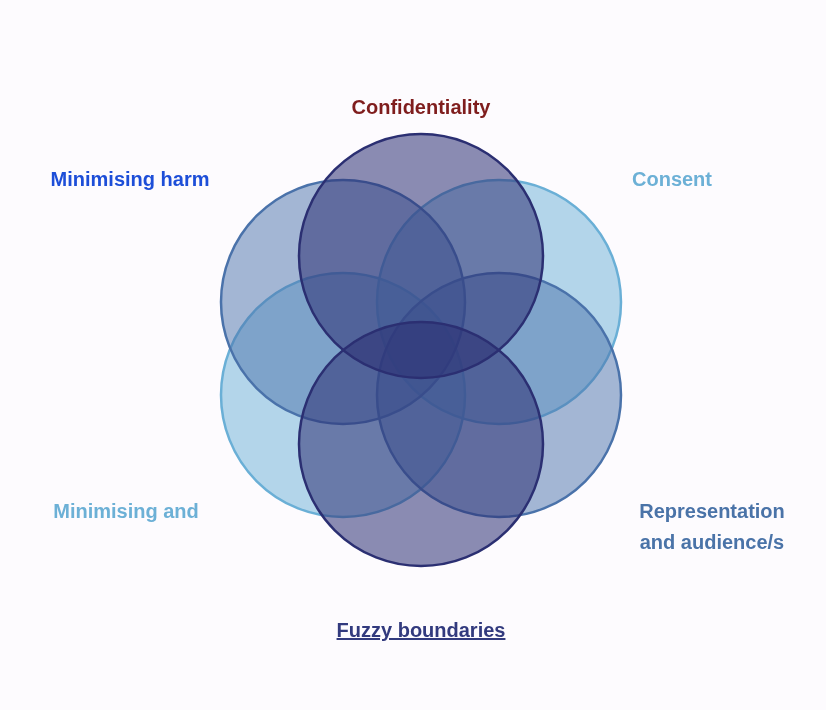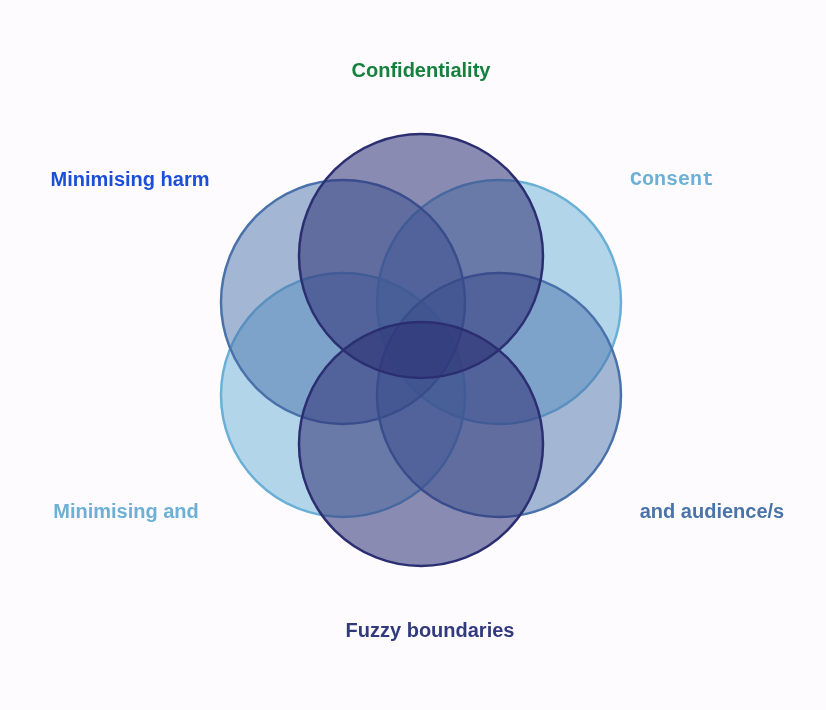--- a/index.html
+++ b/index.html
@@ -28,46 +28,47 @@
     line-height: 31px;
     text-align: center;
     white-space: nowrap;
   }
   .label span { display: block; }
   #lbl-confidentiality { left: 321px; top: 55px;  width: 200px; }
   #lbl-minimising      { left: 30px;  top: 164px; width: 200px; }
   #lbl-consent         { left: 592px; top: 164px; width: 160px; }
   #lbl-authorship      { left: 26px;  top: 496px; width: 200px; }
   #lbl-representation  { left: 612px; top: 496px; width: 200px; }
-  #lbl-fuzzy           { left: 314px; top: 615px; width: 232px; }
+  #lbl-fuzzy           { left: 305px; top: 615px; width: 232px; text-decoration: underline; }
 </style>
 </head>
 <body>
 
 <svg id="venn" xmlns="http://www.w3.org/2000/svg" viewBox="0 0 826 710">
   <g id="circles">
       <circle cx="499" cy="302" r="122" fill="#6aafd6" fill-opacity="0.5" stroke="#6aafd6" stroke-width="2.5"></circle>
       <circle cx="343" cy="395" r="122" fill="#6aafd6" fill-opacity="0.5" stroke="#6aafd6" stroke-width="2.5"></circle>
       <circle cx="343" cy="302" r="122" fill="#4a72aa" fill-opacity="0.5" stroke="#4a72aa" stroke-width="2.5"></circle>
       <circle cx="499" cy="395" r="122" fill="#4a72aa" fill-opacity="0.5" stroke="#4a72aa" stroke-width="2.5"></circle>
       <circle cx="421" cy="256" r="122" fill="#2b2f72" fill-opacity="0.55" stroke="#2b2f72" stroke-width="2.5"></circle>
       <circle cx="421" cy="444" r="122" fill="#2b2f72" fill-opacity="0.55" stroke="#2b2f72" stroke-width="2.5"></circle>
     </g>
 </svg>
 
-<div class="label" id="lbl-confidentiality" style="color: #15803d;">
+<div class="label" id="lbl-confidentiality" style="color: #7f1d1d; margin-top: 37px;">
   <span>Confidentiality</span>
 </div>
 <div class="label" id="lbl-minimising" style="color: #1d4ed8;">
   <span>Minimising harm</span>
 </div>
-<div class="label" id="lbl-consent" style="color: rgb(108, 176, 214); font-family: Liberation Mono, monospace;">
+<div class="label" id="lbl-consent" style="color: rgb(108, 176, 214);">
   <span>Consent</span>
 </div>
 <div class="label" id="lbl-authorship" style="color: rgb(108, 176, 214);">
   <span>Minimising and</span>
 </div>
 <div class="label" id="lbl-representation" style="color: rgb(74, 115, 168);">
+  <span>Representation</span>
   <span>and audience/s</span>
 </div>
 <div class="label" id="lbl-fuzzy" style="color: rgb(50, 58, 126);">
   <span>Fuzzy boundaries</span>
 </div>
 
 </body></html>

